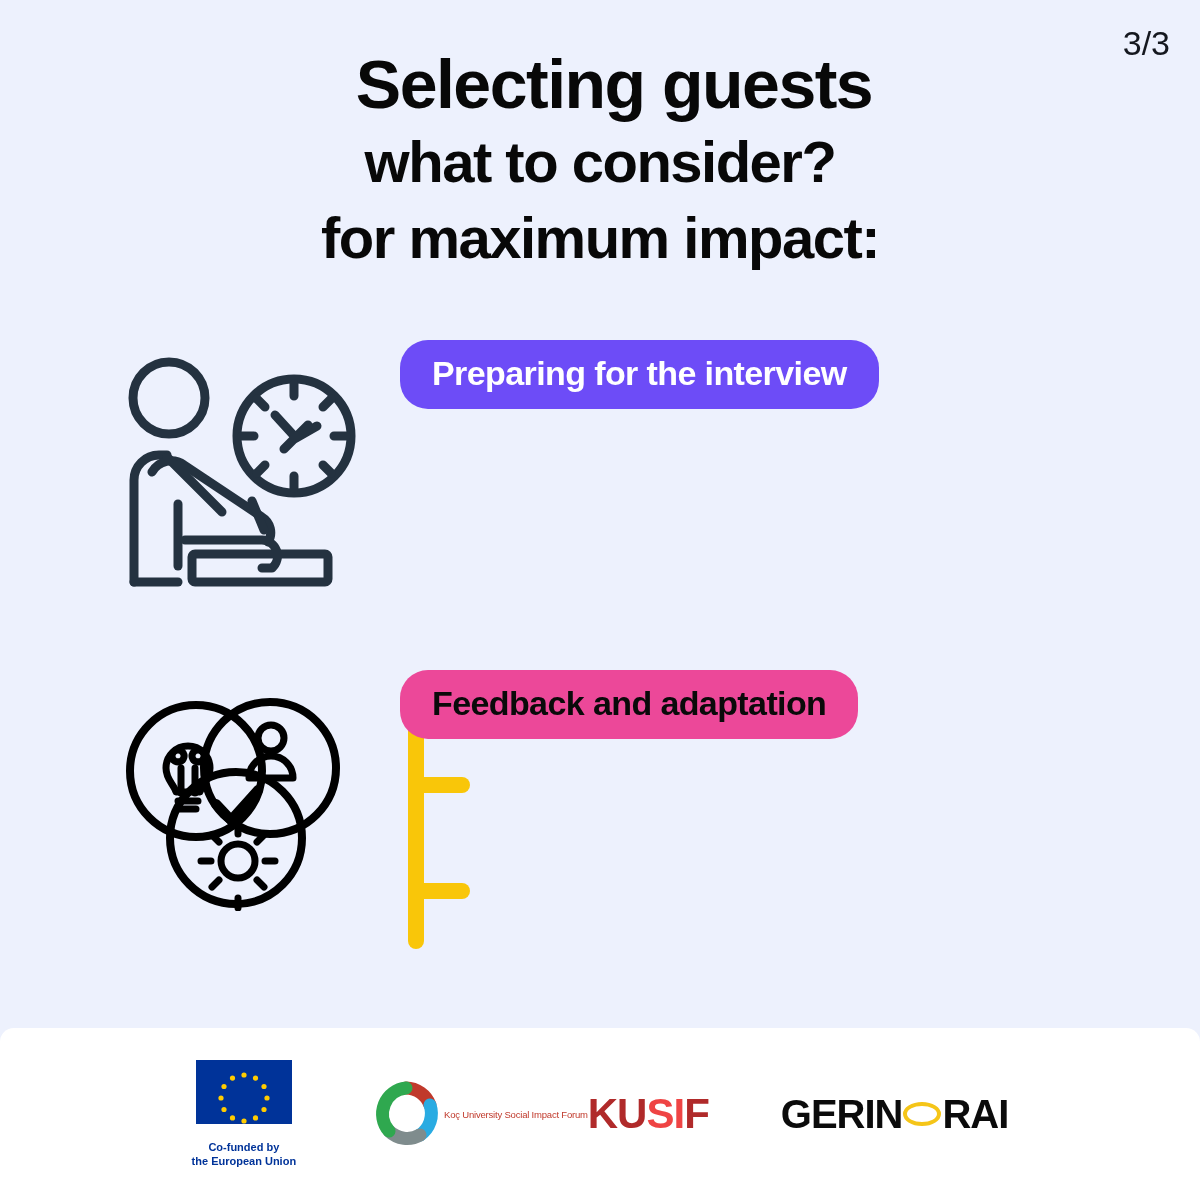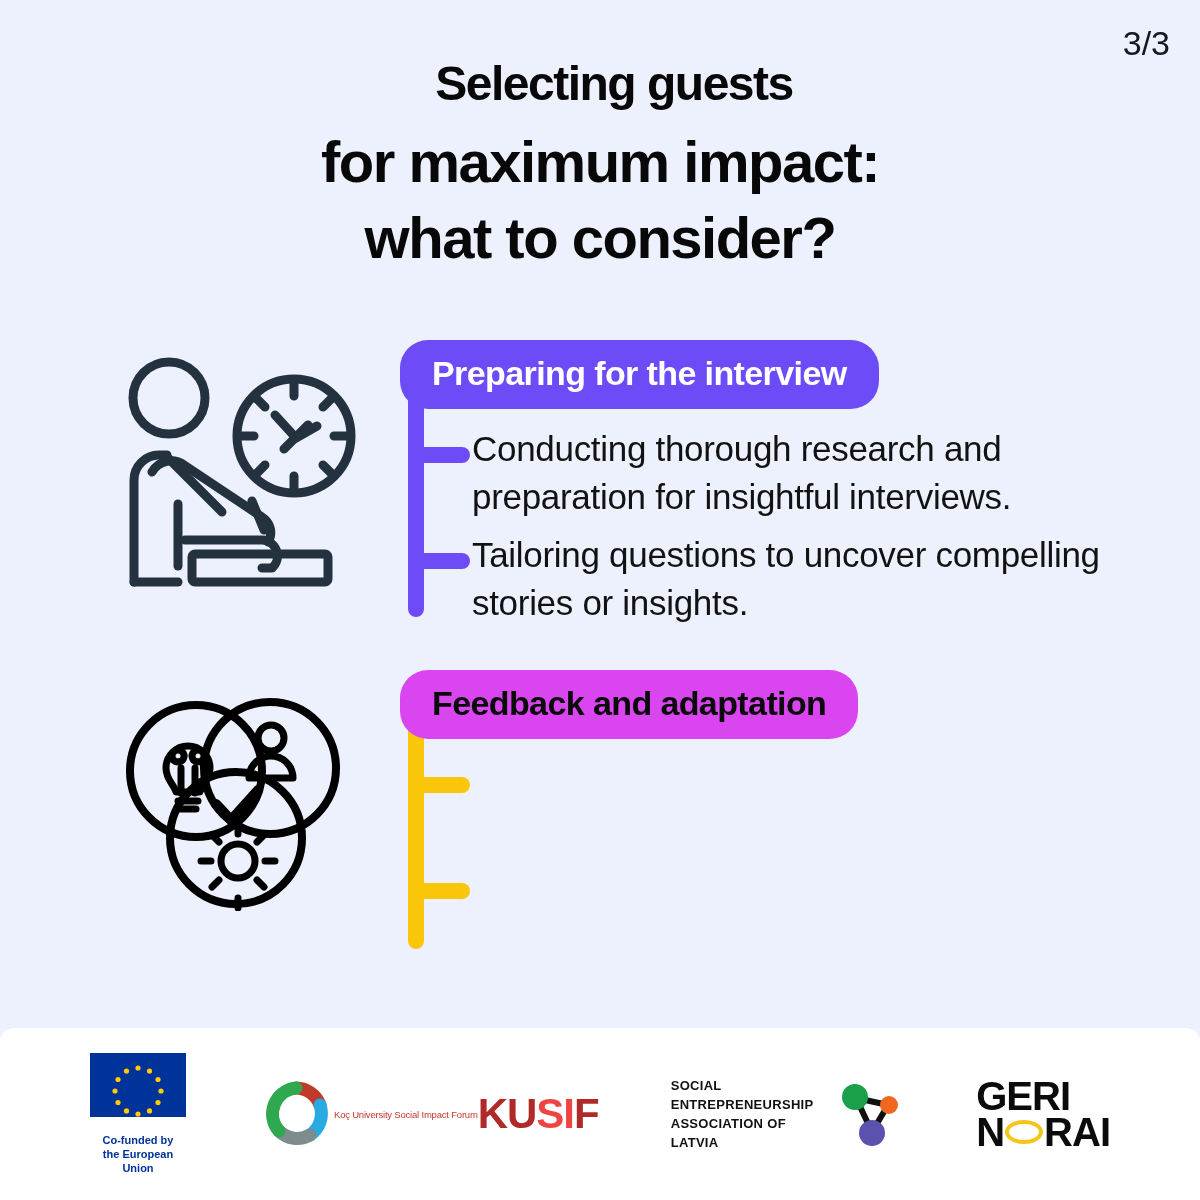--- a/index.html
+++ b/index.html
@@ -32,21 +32,21 @@
     position: absolute;
     top: 44px;
     left: 0;
     width: 1200px;
     text-align: center;
     color: #080808;
     font-weight: 800;
     letter-spacing: -1.5px;
   }
   #title-line-1 {
-    font-size: 48px;
+    font-size: 68px;
     line-height: 80px;
     display: block;
     margin-left: 28px;
   }
   #title-line-2 {
     font-size: 58px;
     line-height: 76px;
     display: block;
   }
   #title-line-3 {
@@ -90,21 +90,21 @@
     letter-spacing: -0.6px;
     line-height: 1.15;
     position: relative;
     z-index: 2;
   }
   #pill-interview {
     background: #6d4cf7;
     color: #ffffff;
   }
   #pill-feedback {
-    background: #d946ef;
+    background: #ec4899;
     color: #0a0a0a;
   }
 
   
   .bracket-wrap {
     position: relative;
     margin-top: -12px;
     padding-left: 0;
   }
   .spine {
@@ -222,21 +222,21 @@
     font-size: 13px;
     font-weight: 700;
     line-height: 19px;
     color: #111111;
     letter-spacing: 0.3px;
     white-space: pre-line;
   }
   #seal-mark { width: 74px; height: 74px; }
 
   
-  #logo-geri { flex-direction: column; align-items: flex-start; }
+  #logo-geri { align-items: flex-start; }
   .geri-row {
     font-size: 40px;
     font-weight: 800;
     letter-spacing: -1px;
     line-height: 36px;
     color: #0b0b0b;
     display: flex;
     align-items: center;
   }
   #geri-halo {
@@ -248,22 +248,22 @@
     margin: 0 1px;
   }
 </style>
 </head>
 <body>
 
 <div id="page-indicator">3/3</div>
 
 <div id="title-block">
   <span id="title-line-1">Selecting guests</span>
+  <span id="title-line-3">what to consider?</span>
   <span id="title-line-2">for maximum impact:</span>
-  <span id="title-line-3">what to consider?</span>
 </div>
 
 <div class="section" id="section-interview">
 
   <div class="illustration">
     <svg viewBox="0 0 260 240" width="260" height="240" fill="none" stroke="#243240" stroke-width="9" stroke-linecap="round" stroke-linejoin="round">
 
       <circle cx="57" cy="44" r="36"></circle>
 
       <path d="M22 228 L22 126 a25 25 0 0 1 25 -25 l8 0"></path>
@@ -283,33 +283,20 @@
       <path d="M182 30 L182 42 M182 122 L182 134 M130 82 L142 82 M222 82 L234 82"></path>
       <path d="M145 45 L153 53 M211 111 L219 119 M219 45 L211 53 M153 111 L145 119"></path>
       <path d="M163 61 L184 84 M184 84 L205 72"></path>
       <path d="M172 95 L196 71"></path>
     </svg>
   </div>
 
   <div class="section-body">
     <div class="header-pill" id="pill-interview">Preparing for the interview</div>
 
-    <div class="bracket-wrap">
-      <div class="spine spine-interview"></div>
-      <div class="bullets">
-        <div class="bullet">
-          <div class="bullet-arm arm-interview"></div>
-          <div class="bullet-text">Conducting thorough research and preparation for insightful interviews.</div>
-        </div>
-        <div class="bullet">
-          <div class="bullet-arm arm-interview"></div>
-          <div class="bullet-text">Tailoring questions to uncover compelling stories or insights.</div>
-        </div>
-      </div>
-    </div>
   </div>
 </div>
 
 <div class="section" id="section-feedback">
 
   <div class="illustration">
     <svg viewBox="0 0 230 215" width="230" height="215" fill="none" stroke="#000000" stroke-width="8" stroke-linecap="round" stroke-linejoin="round">
       <circle cx="78" cy="75" r="66"></circle>
       <circle cx="152" cy="72" r="66"></circle>
       <circle cx="118" cy="142" r="66"></circle>
@@ -390,37 +377,20 @@
             <path d="M52 56 a26 26 0 0 1 -31 -4" stroke="#7f8c8d"></path>
             <path d="M21 52 a26 26 0 0 1 17 -43" stroke="#2fa84f"></path>
           </g>
           <circle cx="38" cy="33" r="11" fill="none" stroke="#ffffff" stroke-width="3"></circle>
         </svg>
       </div>
       <div id="kusif-sub">Koç University Social Impact Forum</div>
       <div id="kusif-word"><span class="ku">KU</span><span class="si">SI</span><span class="f">F</span></div>
     </div>
 
-    <div class="logo" id="logo-seal">
-      <div id="seal-text">SOCIAL
-ENTREPRENEURSHIP
-ASSOCIATION OF LATVIA</div>
-      <div id="seal-mark">
-        <svg viewBox="0 0 74 74" width="74" height="74">
-          <g stroke="#111111" stroke-width="6" stroke-linecap="round">
-            <line x1="26" y1="21" x2="58" y2="28"></line>
-            <line x1="58" y1="28" x2="42" y2="55"></line>
-            <line x1="26" y1="21" x2="42" y2="55"></line>
-          </g>
-          <circle cx="25" cy="20" r="13" fill="#19a04b"></circle>
-          <circle cx="59" cy="28" r="9" fill="#f0671f"></circle>
-          <circle cx="42" cy="56" r="13" fill="#5a52ad"></circle>
-        </svg>
-      </div>
-    </div>
 
     <div class="logo" id="logo-geri">
       <div class="geri-row">GERI</div>
       <div class="geri-row">
           <span>N</span>
           <span id="geri-halo"></span>
           <span>RAI</span>
         </div>
     </div>
 

